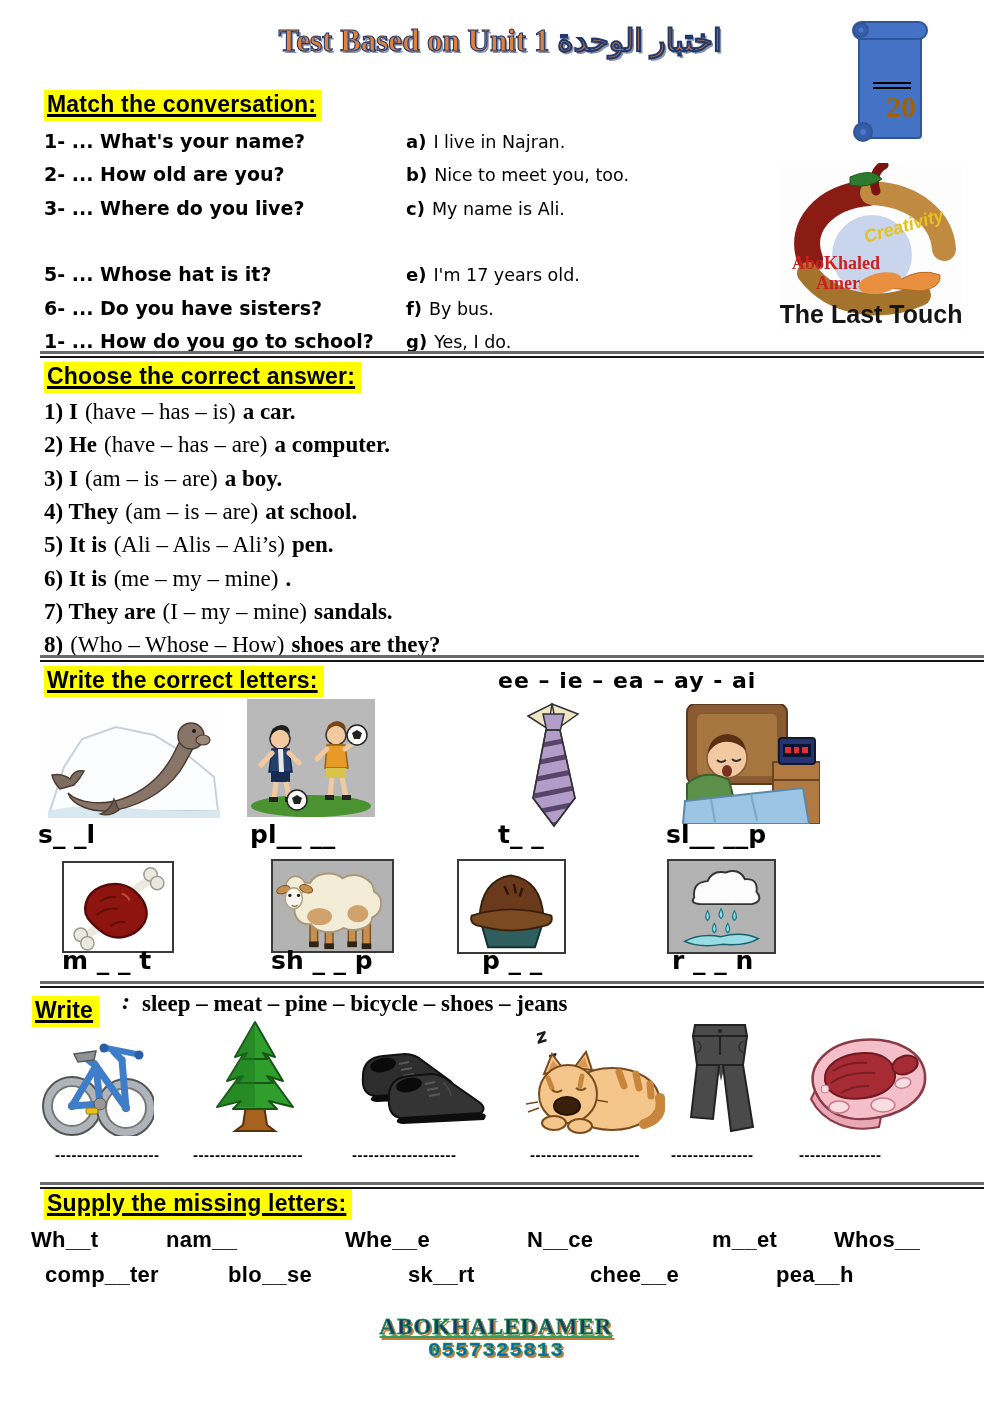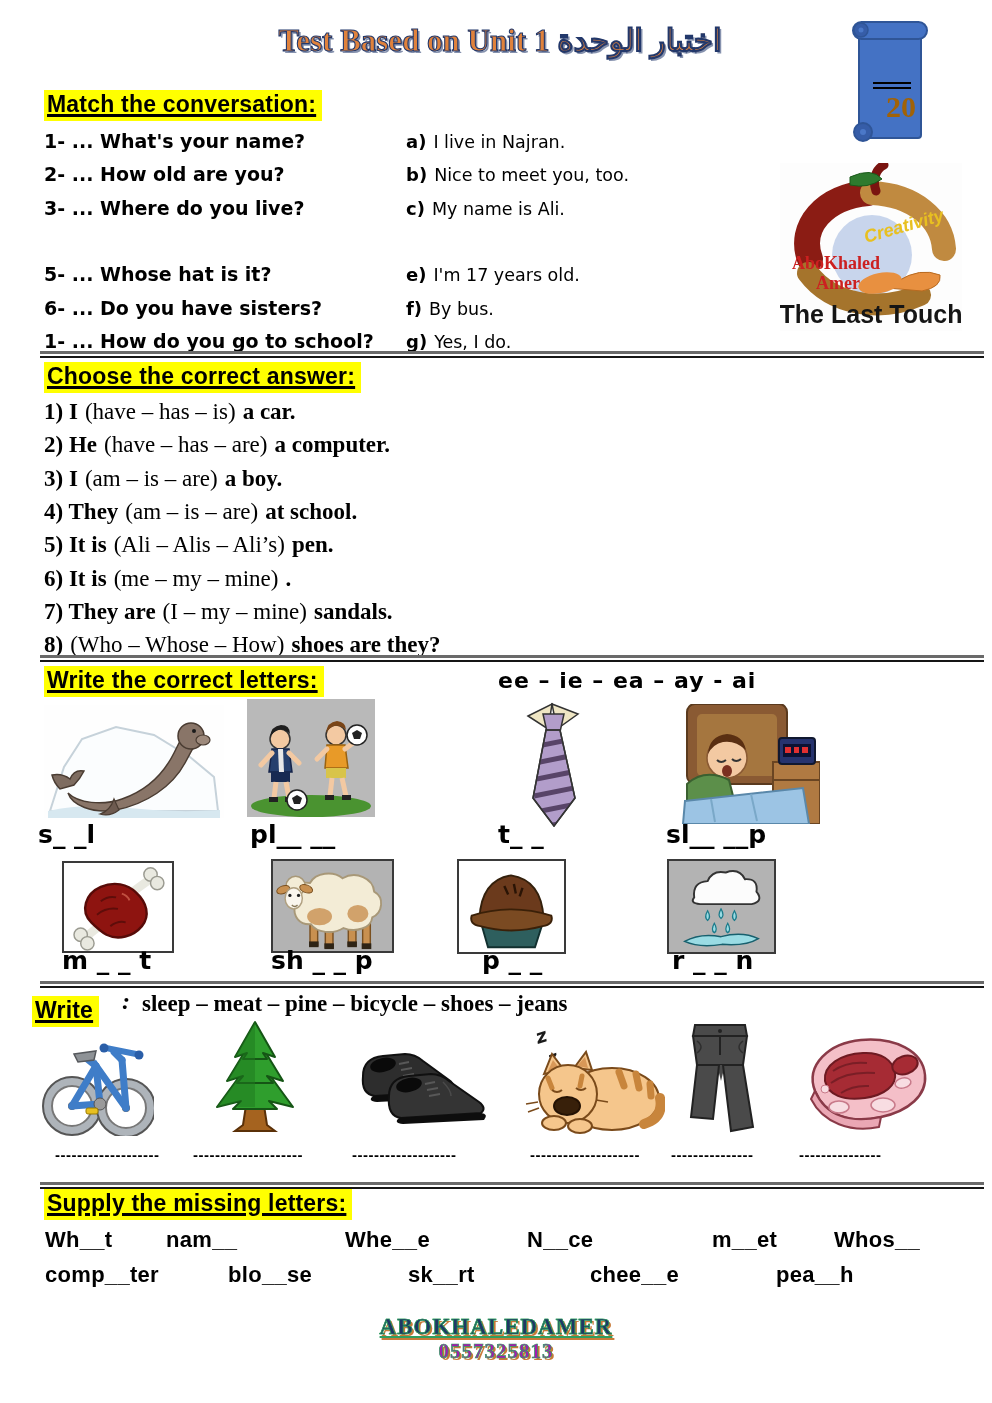--- a/index.html
+++ b/index.html
@@ -42,21 +42,21 @@
   .wwords{position:absolute;left:142px;top:991px;font-family:"Liberation Serif",serif;
           font-weight:bold;font-size:23px;white-space:nowrap;}
   .blank{position:absolute;top:1146px;font-weight:bold;font-size:15px;letter-spacing:.5px;white-space:nowrap;}
 
   .sup{position:absolute;font-size:22px;font-weight:bold;letter-spacing:.3px;white-space:nowrap;}
 
   .fname{position:absolute;left:0;width:100%;top:1314px;text-align:center;
          font-family:"Liberation Serif",serif;font-weight:bold;font-size:23px;color:#1f3864;
          -webkit-text-stroke:.7px #2f9e5f;text-shadow:2px 2px 0 #c87a38;text-decoration:underline;letter-spacing:1px;}
   .fphone{position:absolute;left:0;width:100%;top:1339px;text-align:center;
-          font-family:Liberation Serif, serif;font-weight:bold;font-size:21px;color:#a21caf;
+          font-family:Liberation Mono, monospace;font-weight:bold;font-size:21px;color:#0369a1;
           -webkit-text-stroke:.7px #2f9e5f;text-shadow:2px 2px 0 #c87a38;letter-spacing:1px;}
 
   .scroll-badge{position:absolute;left:843px;top:16px;width:92px;height:130px;}
   .score-line{position:absolute;left:30px;top:66px;width:38px;height:3px;
               border-top:2px solid #000;border-bottom:2px solid #000;}
   .score-num{position:absolute;left:12px;top:74px;width:92px;text-align:center;
              font-family:"Liberation Serif",serif;font-weight:bold;font-size:30px;color:#a16207;}
 
   .logo{position:absolute;left:780px;top:163px;width:182px;height:168px;}
 </style>
@@ -424,21 +424,21 @@
   <div class="blank" style="left:193px;">--------------------</div>
   <div class="blank" style="left:352px;">-------------------</div>
   <div class="blank" style="left:530px;">--------------------</div>
   <div class="blank" style="left:671px;">---------------</div>
   <div class="blank" style="left:799px;">---------------</div>
 
   <div class="divider" style="top:1182px;"></div>
 
   <div class="hl" style="left:44px;top:1189px;">Supply the missing letters:</div>
 
-  <span class="sup" style="left:45px;top:1227px;text-align:center;">Wh__t</span>
+  <span class="sup" style="left:31px;top:1227px;text-align:center;">Wh__t</span>
   <span class="sup" style="left:166px;top:1227px;">nam__</span>
   <span class="sup" style="left:345px;top:1227px;">Whe__e</span>
   <span class="sup" style="left:527px;top:1227px;">N__ce</span>
   <span class="sup" style="left:712px;top:1227px;">m__et</span>
   <span class="sup" style="left:834px;top:1227px;">Whos__</span>
 
   <span class="sup" style="left:45px;top:1262px;">comp__ter</span>
   <span class="sup" style="left:228px;top:1262px;">blo__se</span>
   <span class="sup" style="left:408px;top:1262px;">sk__rt</span>
   <span class="sup" style="left:590px;top:1262px;">chee__e</span>

